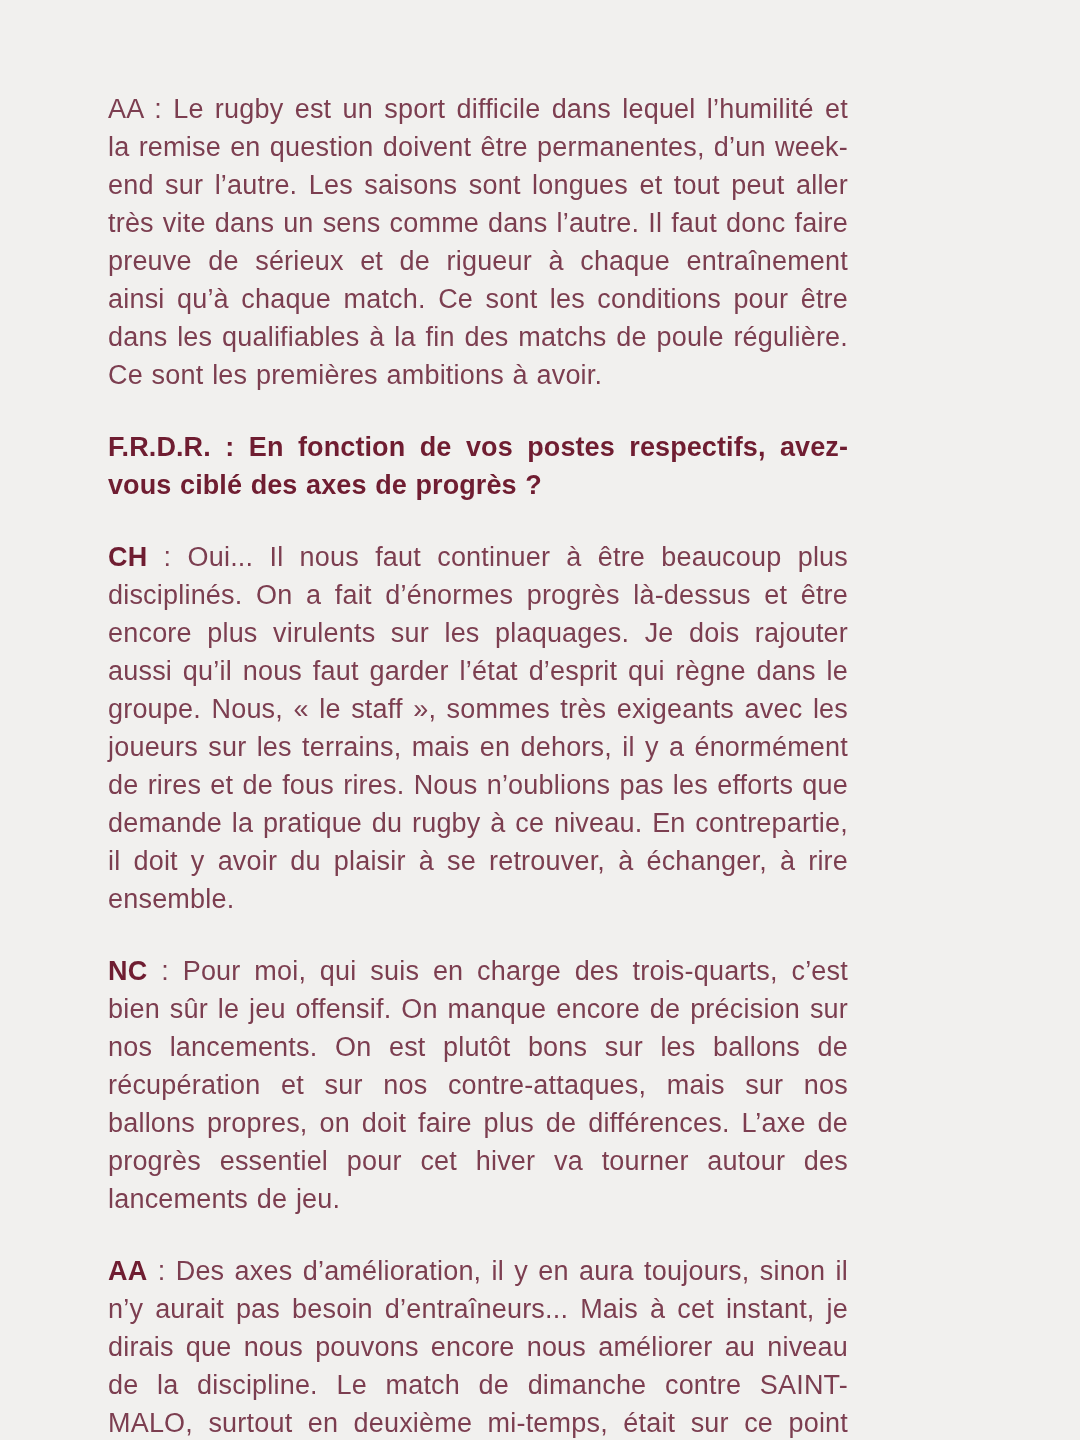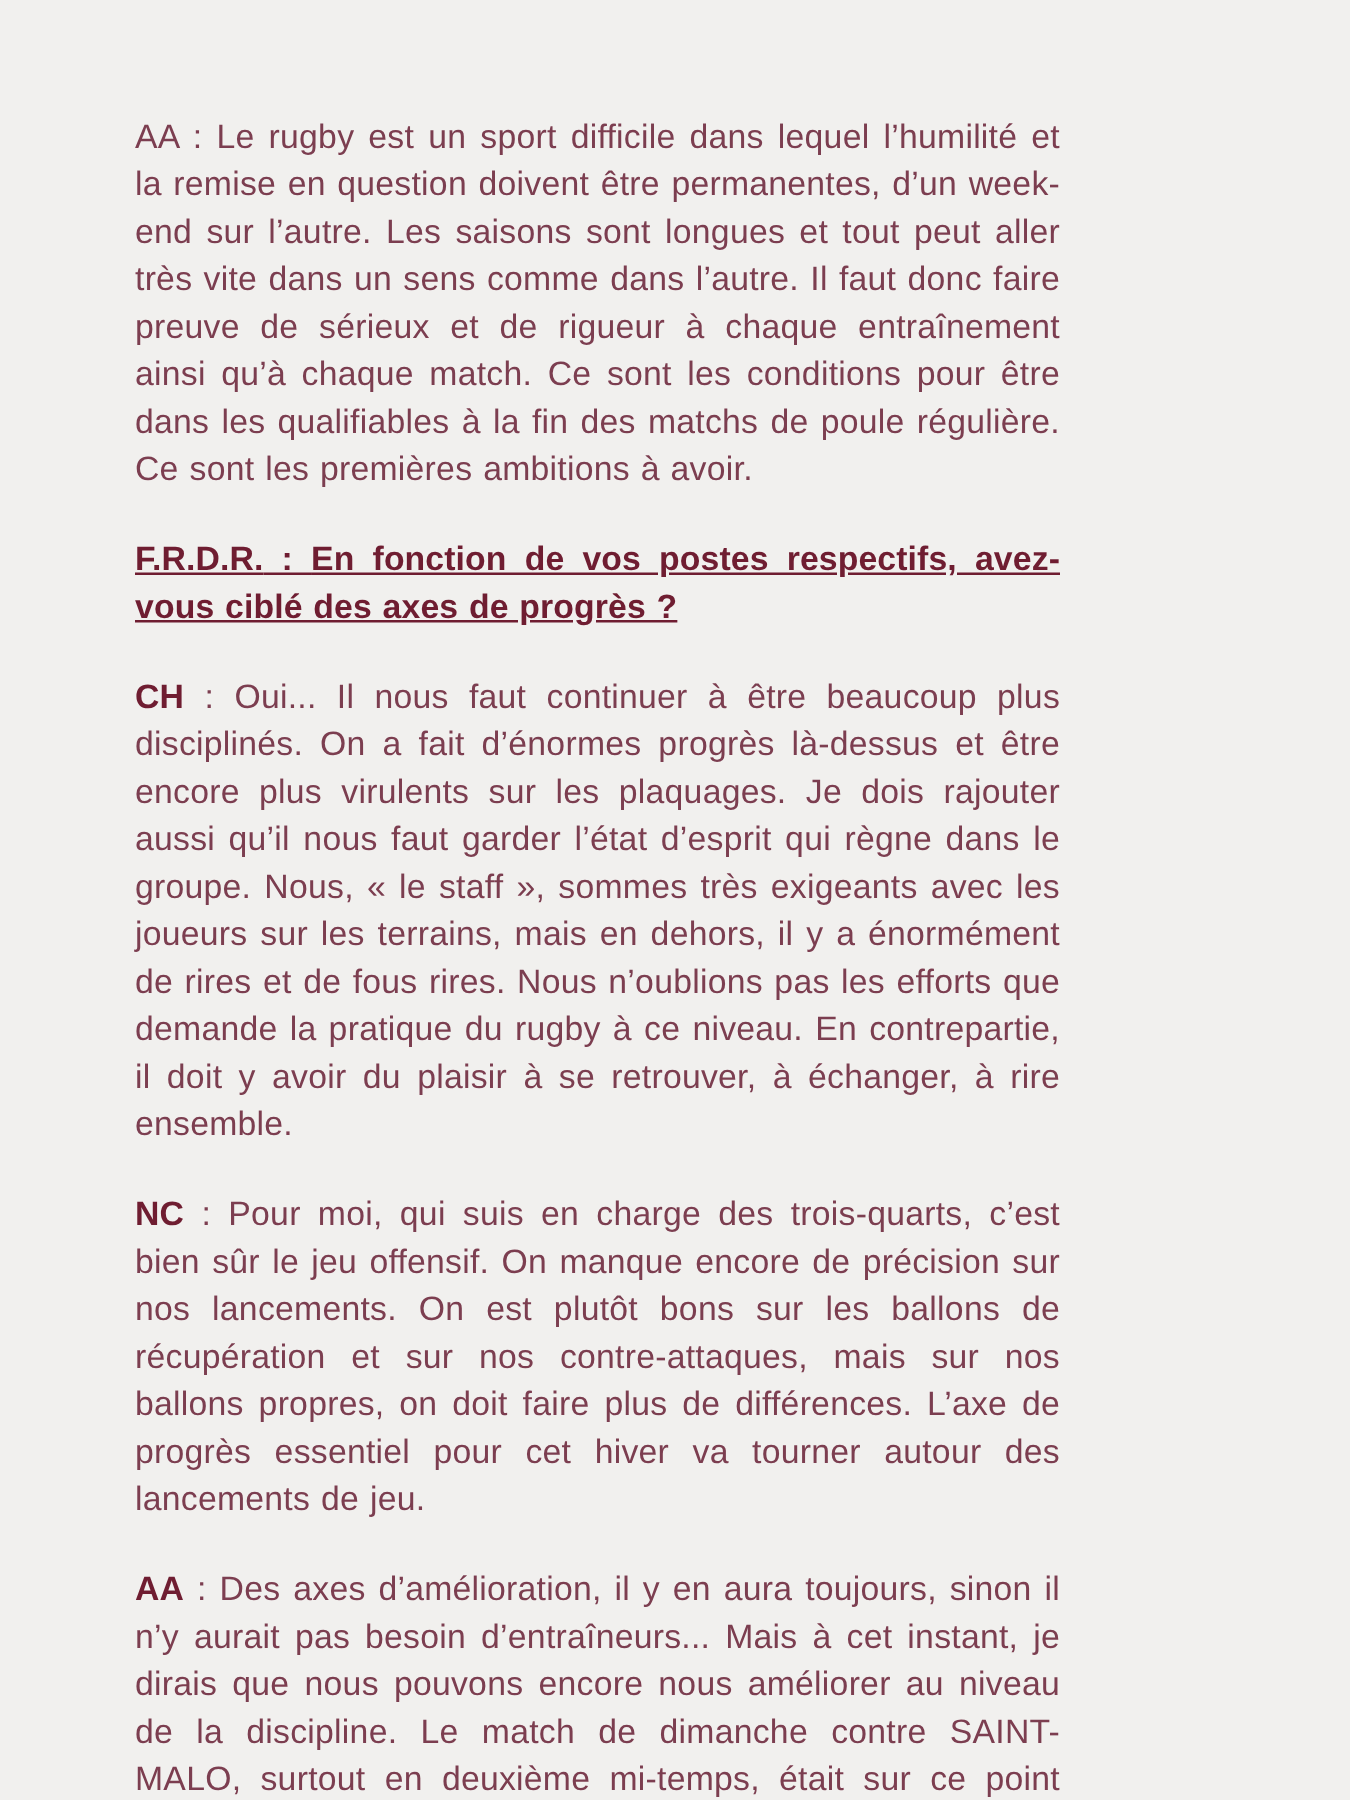--- a/index.html
+++ b/index.html
@@ -25,21 +25,20 @@
     line-height: 38px;
     letter-spacing: 0.2px;
     color: #7c3e50;
     text-align: justify;
     word-spacing: 1px;
   }
   .para.question {
     font-weight: 700;
     color: #6f1d31;
     letter-spacing: 0.1px;
-    text-decoration: underline;
   }
   .speaker {
     color: #7c3e50;
     font-weight: 400;
   }
   .speaker.bold {
     color: #6f1d31;
     font-weight: 700;
   }
 </style>

